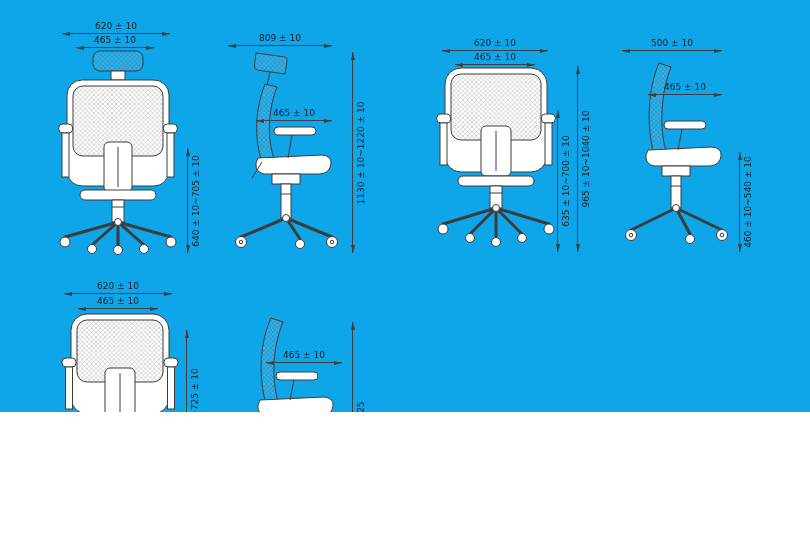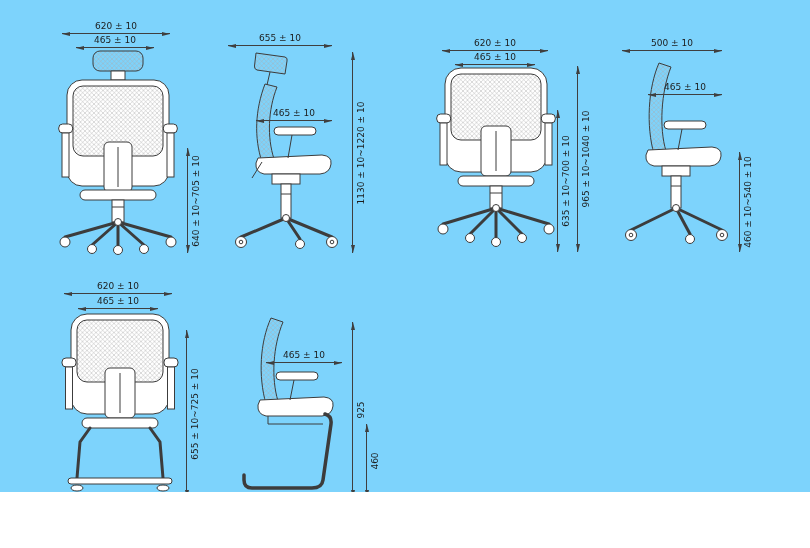--- a/index.html
+++ b/index.html
@@ -1,18 +1,18 @@
 <!DOCTYPE html>
 <html><head>
 <meta charset="utf-8">
 <style>
   * { margin:0; padding:0; box-sizing:border-box; }
   html, body { background:#ffffff; }
   .page {
-    position:relative; width:810px; height:492px; background:#7dd3fc;
+    position:relative; width:810px; height:412px; background:#0ea5e9;
     font-family:"DejaVu Sans", sans-serif; overflow:hidden;
   }
   .chair { position:absolute; }
 
   
   .dim { position:absolute; color:#1c1c1c; font-size:9px; }
   .dim-h { height:0; border-top:1px solid #3f3f3f; }
   .dim-h::before, .dim-h::after {
     content:""; position:absolute; top:-2px; width:0; height:0;
     border-top:2.5px solid transparent; border-bottom:2.5px solid transparent;
@@ -141,21 +141,21 @@
         </g>
         <circle cx="58" cy="168" r="3.5"></circle>
         <circle cx="13" cy="192" r="5.5"></circle>
           <circle cx="13" cy="192" r="1.8"></circle>
         <circle cx="72" cy="194" r="4.5"></circle>
         <circle cx="104" cy="192" r="5.5"></circle>
           <circle cx="104" cy="192" r="1.8"></circle>
       </g>
     </svg>
     <div class="dim dim-h d2a">
-      <span class="dim-label">655 ± 10</span>
+      <span class="dim-label">809 ± 10</span>
     </div>
     <div class="dim dim-h d2b">
       <span class="dim-label">465 ± 10</span>
     </div>
     <div class="dim dim-v d2c">
       <span class="dim-label">1130 ± 10~1220 ± 10</span>
     </div>
   </div>
 
   <div>

